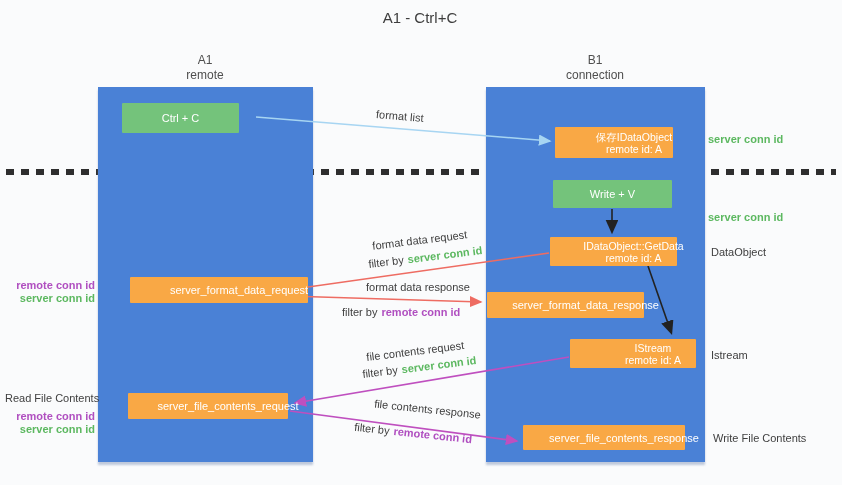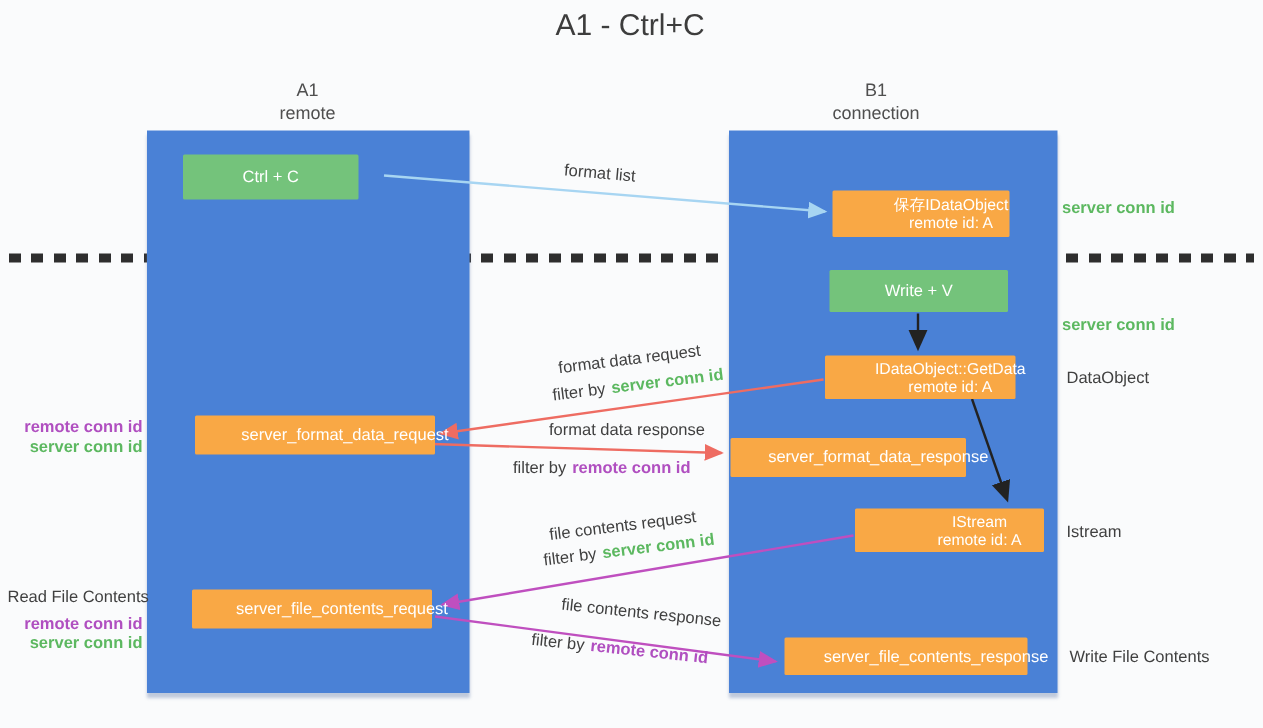--- a/index.html
+++ b/index.html
@@ -4,21 +4,21 @@
 <style>
   * { margin: 0; padding: 0; box-sizing: border-box; }
   html,body { background: #fafbfc; }
   body { font-family: "Liberation Sans", sans-serif; }
   .stage {
     position: relative; width: 842px; height: 485px;
     background: #fafbfc; overflow: hidden;
   }
   .title {
     position: absolute; left: 300px; top: 8px; width: 240px;
-    text-align: center; font-size: 20px; line-height: 19px; color: #3d3d3d;
+    text-align: center; font-size: 15px; line-height: 19px; color: #3d3d3d;
   }
   .col-header {
     position: absolute; top: 53px; width: 120px; text-align: center;
     font-size: 12px; line-height: 15px; color: #4f4f4f;
   }
   .lifeline {
     position: absolute; top: 87px; height: 375px; background: #4a81d6;
     box-shadow: 0 3px 2px rgba(120,140,180,0.45);
   }
   .node {
@@ -51,21 +51,21 @@
 <div class="stage">
 
   <div class="title">
     <div>A1 - Ctrl+C</div>
   </div>
 
   <div class="col-header" style="left:145px;">
     <div>A1</div>
     <div>remote</div>
   </div>
-  <div class="col-header" style="left:524px;">
+  <div class="col-header" style="left:535px;">
     <div>B1</div>
     <div>connection</div>
   </div>
 
   <div class="lifelines">
     <div class="lifeline" style="left:98px; width:215px;"></div>
     <div class="lifeline" style="left:486px; width:219px;"></div>
   </div>
 
   <svg class="arrows" width="842" height="485" viewBox="0 0 842 485">
@@ -107,21 +107,21 @@
 
     <div class="node green single" style="left:553px; top:180px; width:119px; height:28px;">
       <span>Write + V</span>
     </div>
 
     <div class="node orange" style="left:550px; top:237px; width:127px; height:29px;">
       <span>IDataObject::GetData</span>
       <span>remote id: A</span>
     </div>
 
-    <div class="node orange single" style="left:130px; top:277px; width:160px; height:26px;">
+    <div class="node orange single" style="left:130px; top:277px; width:178px; height:26px;">
       <span>server_format_data_request</span>
     </div>
 
     <div class="node orange single" style="left:487px; top:292px; width:157px; height:26px;">
       <span>server_format_data_response</span>
     </div>
 
     <div class="node orange" style="left:570px; top:339px; width:126px; height:29px;">
       <span>IStream</span>
       <span>remote id: A</span>

